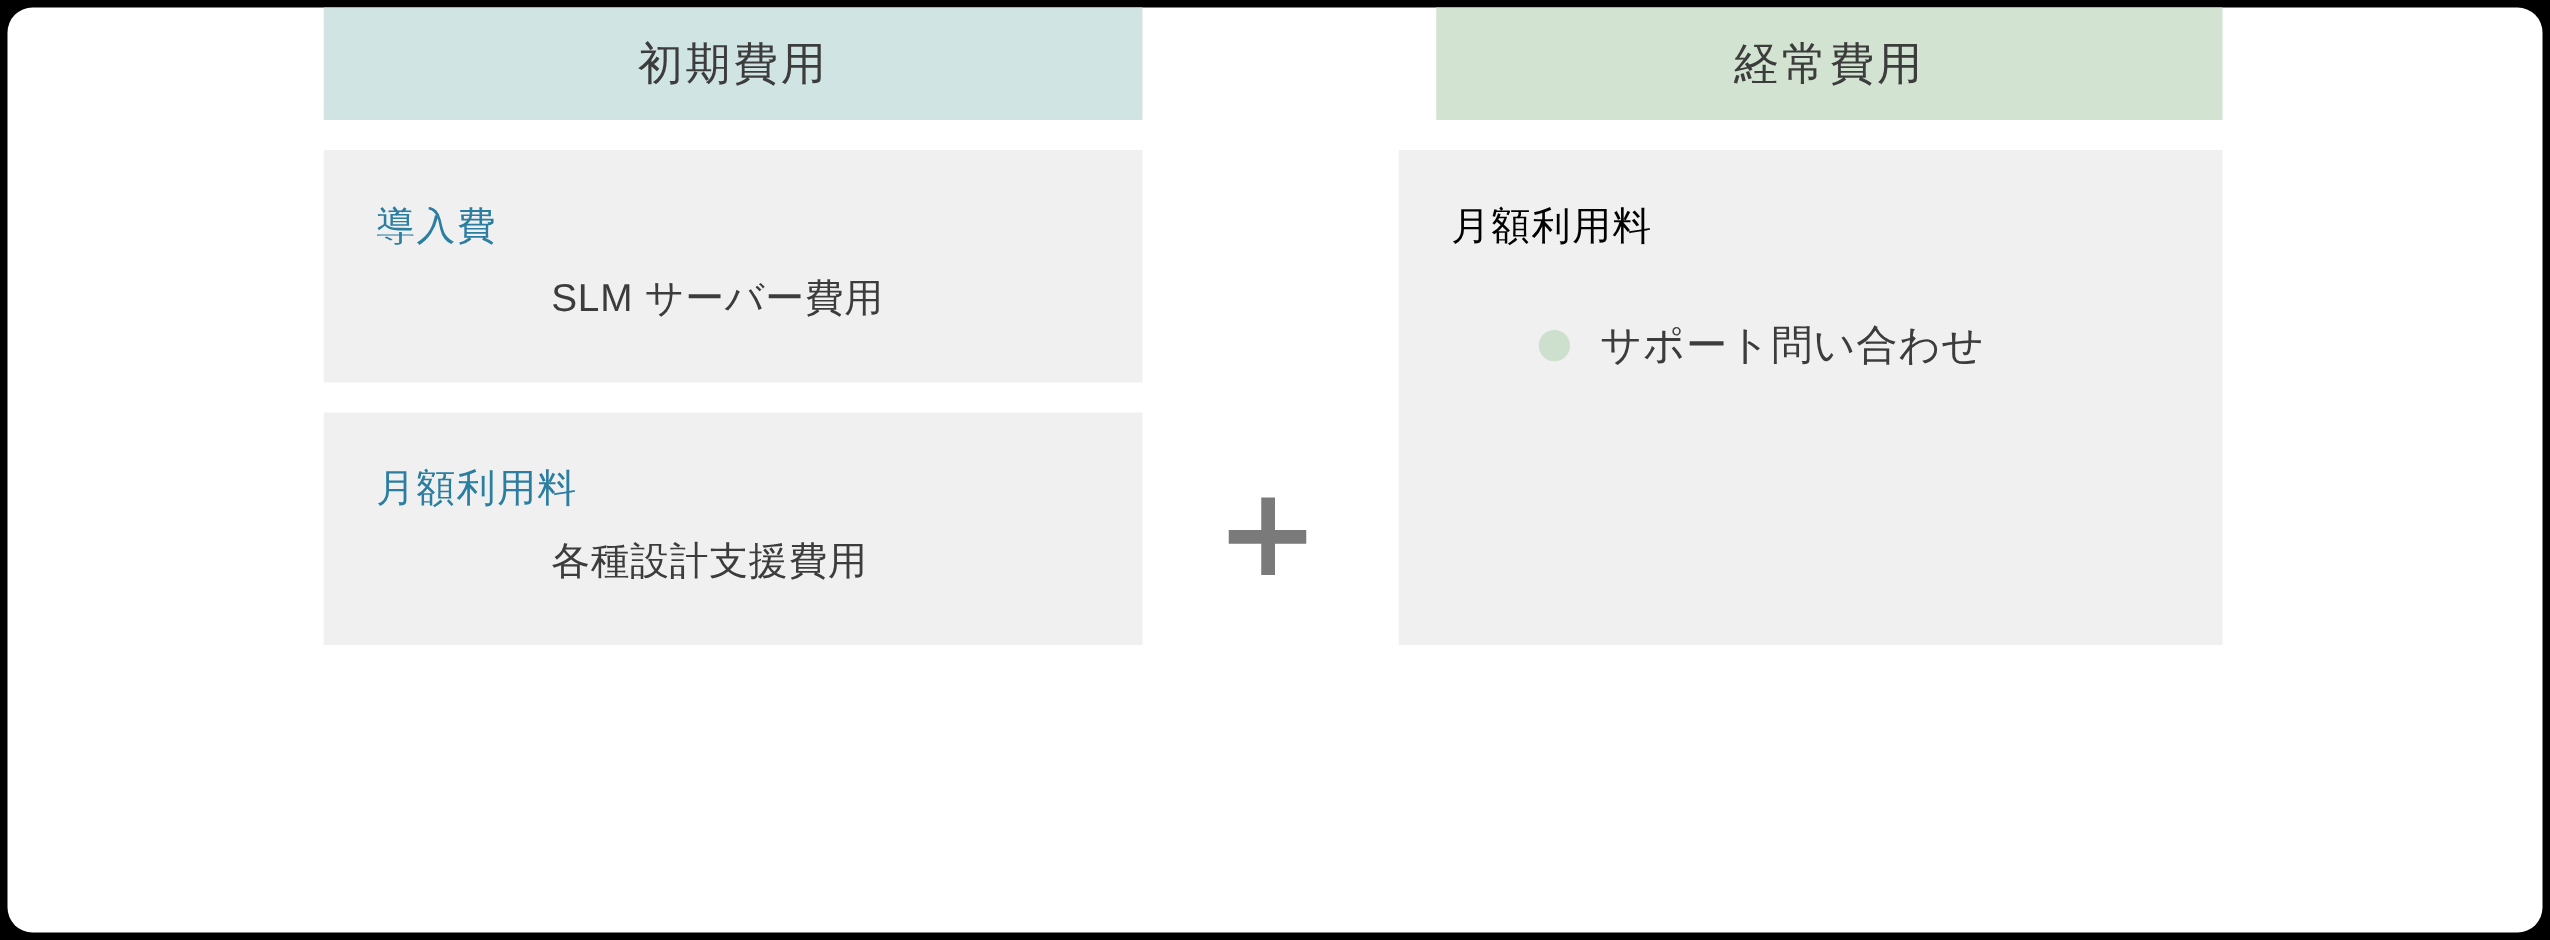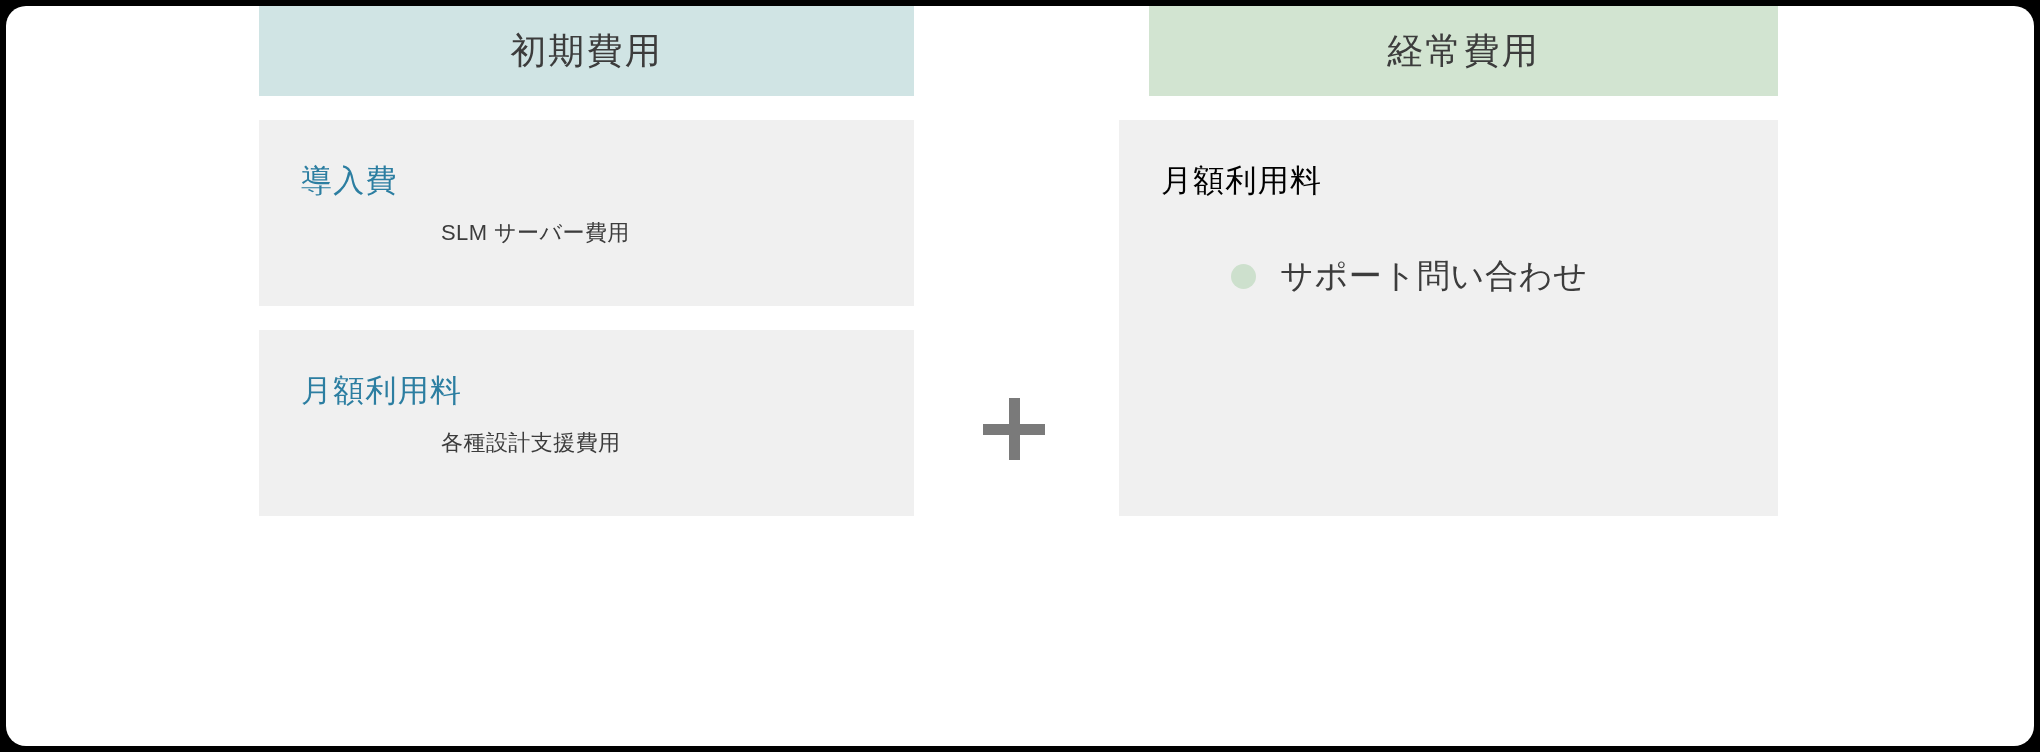--- a/index.html
+++ b/index.html
@@ -81,21 +81,21 @@
     white-space: nowrap;
   }
   .panel-label.install,
   .panel-label.consulting { top: 40px; color: #2c7ea1; }
   .panel-label.monthly    { top: 40px; color: #000000; font-family: Liberation Serif, serif; }
 
   .panel-detail {
     position: absolute;
     left: 182px;
     top: 98px;
-    font-size: 22px;
+    font-size: 31px;
     color: #3c3c3c;
     letter-spacing: 0.02em;
     white-space: nowrap;
   }
 
   
   #recurring-list {
     position: absolute;
     left: 112px;
     top: 128px;

